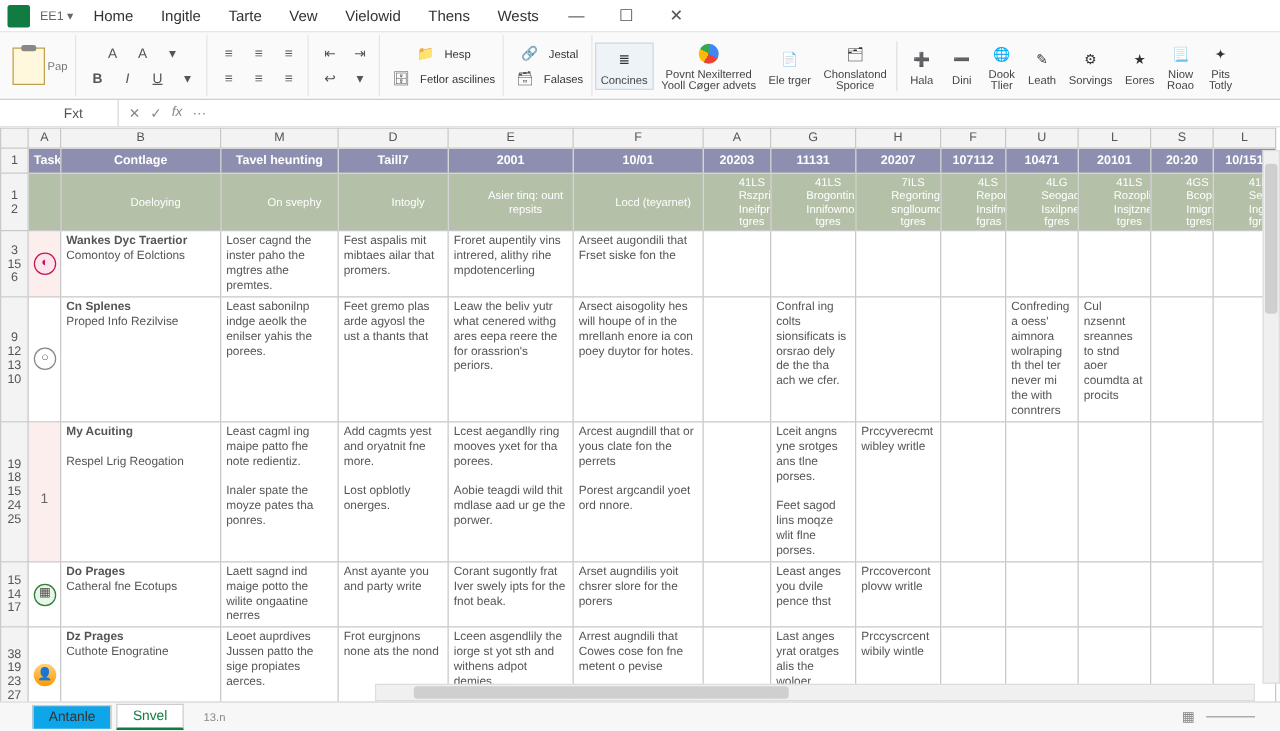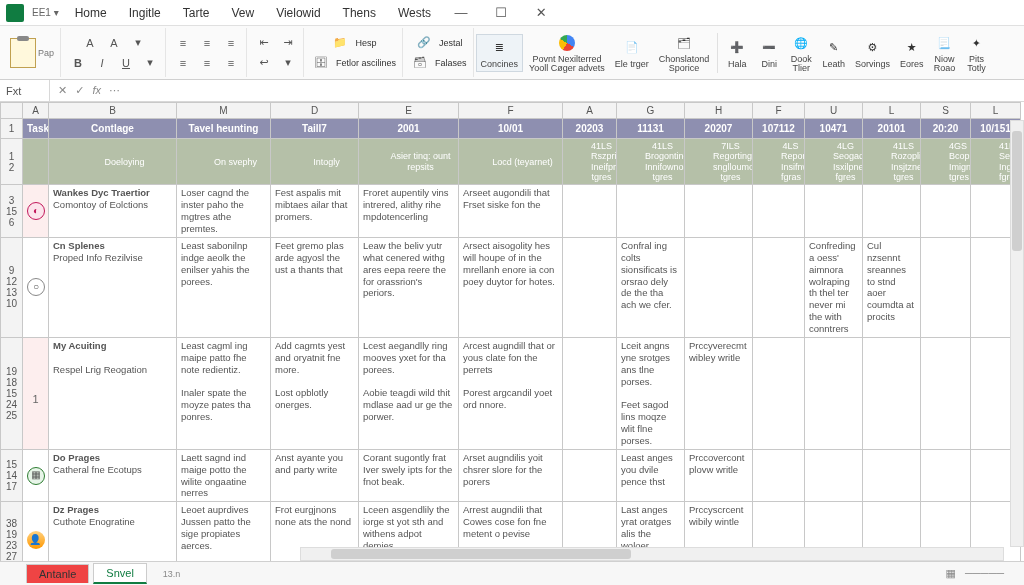--- a/index.html
+++ b/index.html
@@ -23,21 +23,21 @@
 .rbtn { width: 18px; height: 18px; display: flex; align-items: center; justify-content: center; color: #555; font-size: 11px; cursor: pointer; }
 .rtall { display: flex; flex-direction: column; align-items: center; gap: 1px; cursor: pointer; padding: 2px 4px; }
 .rtall .ico { width: 22px; height: 22px; display: flex; align-items: center; justify-content: center; }
 .rtall .lbl { font-size: 9px; color: #444; line-height: 1; text-align: center; white-space: pre-line; }
 .paste-ico { width: 26px; height: 30px; background: #fff8dc; border: 1px solid #c0a050; position: relative; }
 .paste-ico::before { content: ""; position: absolute; top: -3px; left: 6px; width: 12px; height: 5px; background: #888; border-radius: 2px; }
 .rlabel { font-size: 9px; color: #777; margin-top: 1px; }
 .divider { width: 1px; background: #e0e0e0; height: 40px; margin: 0 2px; }
 
 
-.fbar { height: 22px; background: #fff; border-bottom: 1px solid #d8d8d8; display: flex; align-items: center; }
+.fbar { height: 22px; background: #fff; border-bottom: 1px solid #d8d8d8; display: flex; align-items: center; padding-left: 45px; }
 .namebox { width: 50px; border-right: 1px solid #d8d8d8; padding: 0 6px; height: 100%; display: flex; align-items: center; font-size: 11px; color: #555; }
 .fbar .icons { display: flex; gap: 8px; padding: 0 8px; }
 .fbar .icons span { color: #888; font-size: 11px; cursor: pointer; }
 
 
 .grid { position: relative; height: 459px; overflow: hidden; background: #fff; }
 table { border-collapse: collapse; table-layout: fixed; width: 1020px; }
 th, td { border: 1px solid #c8c8c8; padding: 2px 4px; font-size: 9.5px; vertical-align: top; overflow: hidden; }
 .colhead th { background: #f3f3f3; color: #555; font-weight: normal; height: 16px; text-align: center; font-size: 10px; }
 .rowhead { background: #f3f3f3; color: #555; font-weight: normal; width: 22px; text-align: center; font-size: 10px; vertical-align: middle; }
@@ -51,21 +51,21 @@
 .iconcell { background: #fdeeee; text-align: center; vertical-align: middle; }
 .iconcell.plain { background: #fff; }
 .ic { width: 18px; height: 18px; margin: 6px auto; border-radius: 50%; display: flex; align-items: center; justify-content: center; font-size: 10px; }
 .ic1 { background: #fce4ec; border: 1px solid #c2185b; color: #c2185b; }
 .ic2 { background: #fff; border: 1px solid #888; }
 .ic3 { background: #e8f5e9; border: 1px solid #2e7d32; }
 .ic4 { background: linear-gradient(#ffd180,#ff9800); }
 
 .tabs { height: 24px; border-top: 1px solid #d0d0d0; display: flex; align-items: center; background: #f7f7f7; padding-left: 26px; gap: 4px; }
 .tab { padding: 3px 12px; font-size: 11px; border: 1px solid #ccc; border-bottom: none; background: #fff; cursor: pointer; }
-.tab.inactive { background: #ef4444; }
+.tab.inactive { background: #0ea5e9; }
 .tab.tiny { font-size: 9px; color: #888; border: none; background: transparent; }
 .scroll-h { position: absolute; bottom: 0; right: 20px; left: 300px; height: 14px; background: #f0f0f0; border: 1px solid #ddd; }
 .scroll-h .thumb { position: absolute; left: 30px; width: 300px; top: 1px; bottom: 1px; background: #cfcfcf; border-radius: 3px; }
 .scroll-v { position: absolute; right: 0; top: 18px; bottom: 14px; width: 14px; background: #f0f0f0; border: 1px solid #ddd; }
 .scroll-v .thumb { position: absolute; top: 10px; height: 120px; left: 1px; right: 1px; background: #cfcfcf; border-radius: 3px; }
 
 .circ { width:16px; height:16px; border-radius:50%; display:inline-block; }
 </style>
 </head>
 <body>

